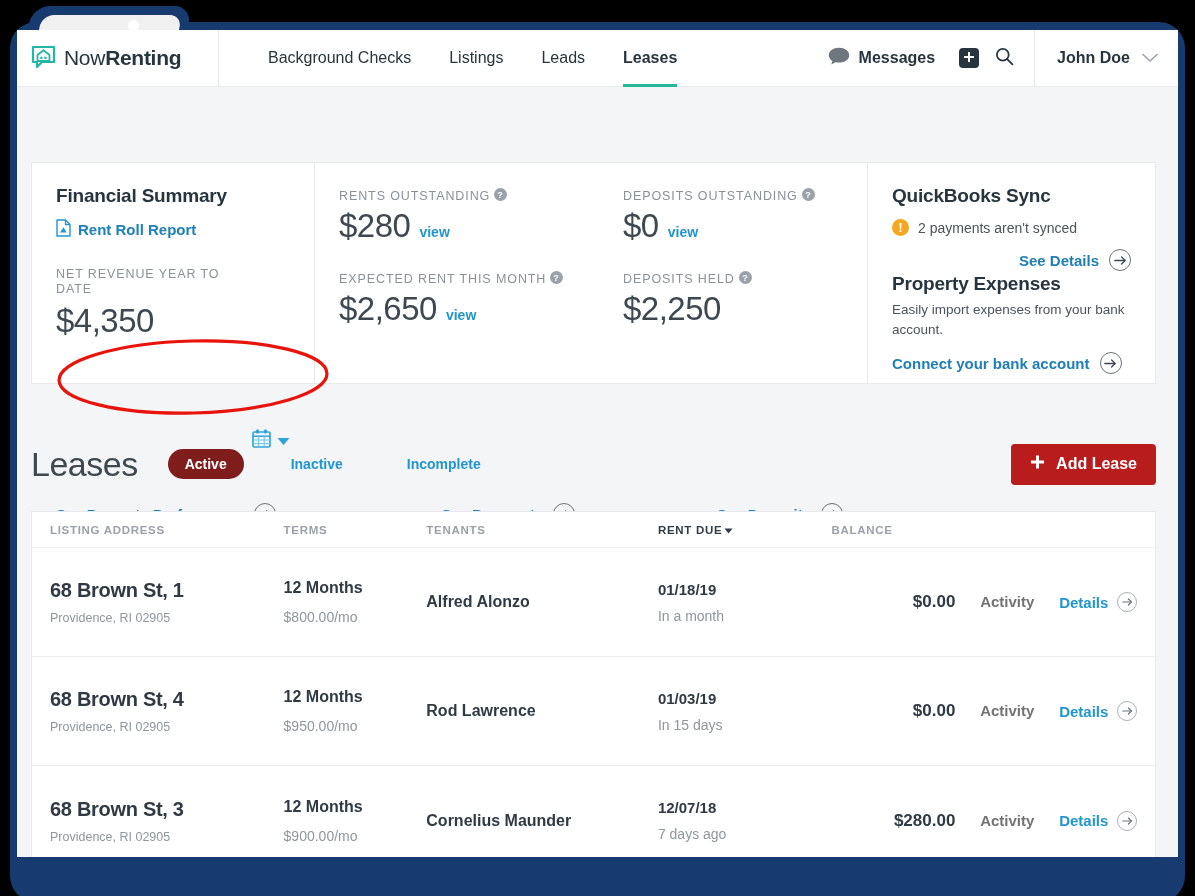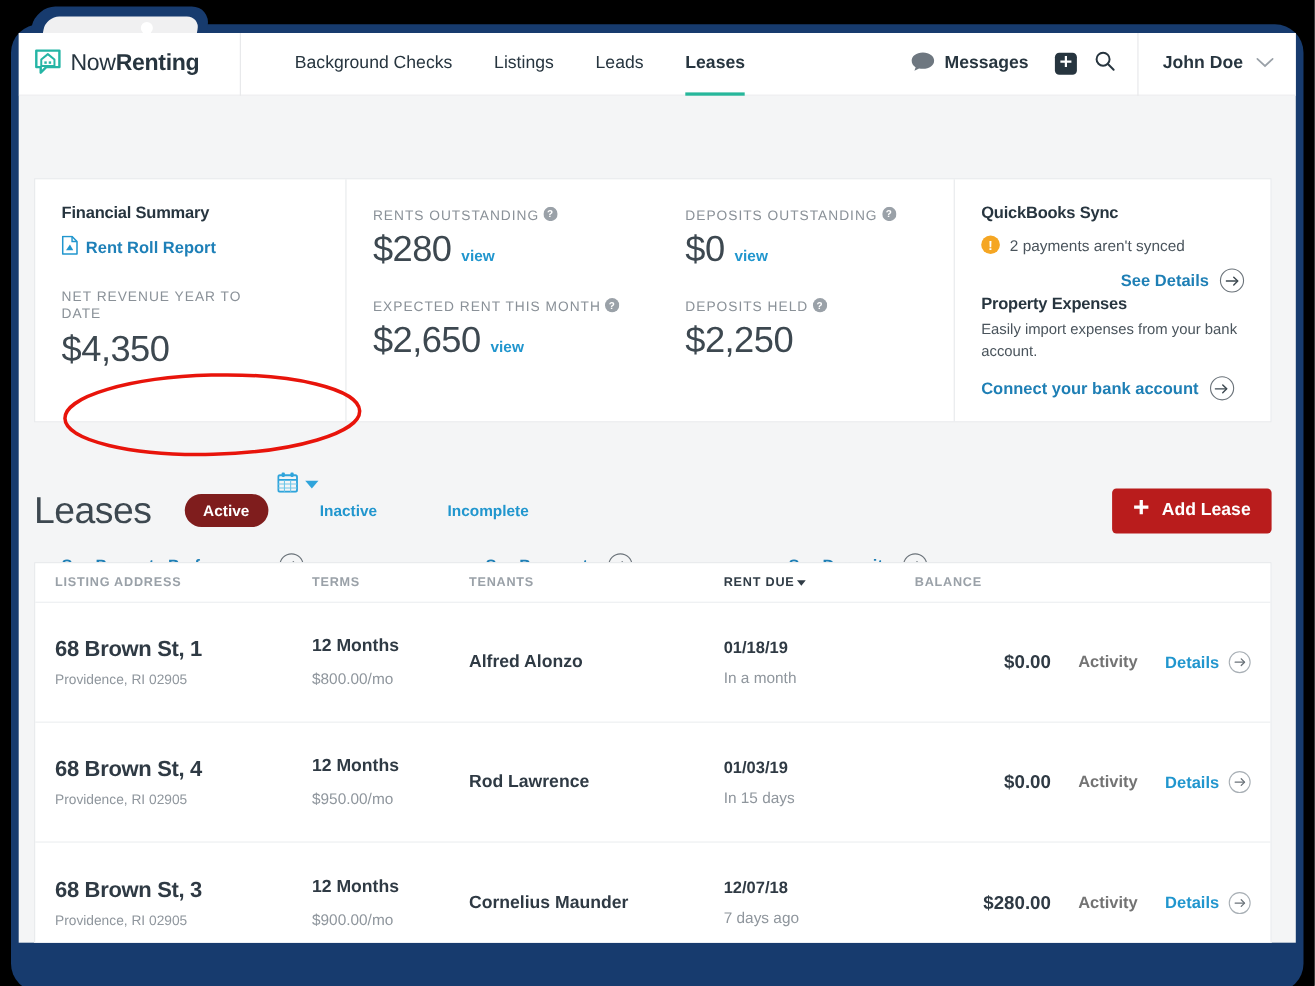--- a/index.html
+++ b/index.html
@@ -110,21 +110,21 @@
     background: #ffffff;
     border: 1px solid #e7e9ec;
     display: flex;
   }
   .sc-col { position: relative; height: 100%; padding: 22px 24px 0 24px; }
   .sc-col.c1 { width: 283px; border-right: 1px solid #e7e9ec; }
   .sc-col.c2 { width: 284px; }
   .sc-col.c3 { width: 268px; }
   .sc-col.c4 { width: 288px; border-left: 1px solid #e7e9ec; }
 
-  .sc-title { font-size: 15px; font-weight: 700; color: #27353F; letter-spacing: -0.2px; }
+  .sc-title { font-size: 19px; font-weight: 700; color: #27353F; letter-spacing: -0.2px; }
   .pdf-link {
     margin-top: 12px; display: flex; align-items: center; gap: 7px;
     font-size: 15px; color: #1E80B8; font-weight: 600; cursor: pointer;
   }
   .metric-label {
     font-size: 12.5px; letter-spacing: 0.9px; color: #8a9198; font-weight: 400;
     text-transform: uppercase; line-height: 15px;
   }
   .metric-value { font-size: 33px; color: #3d4850; font-weight: 300; letter-spacing: -0.5px; line-height: 40px; }
   .metric-row { display: flex; align-items: baseline; gap: 9px; }

